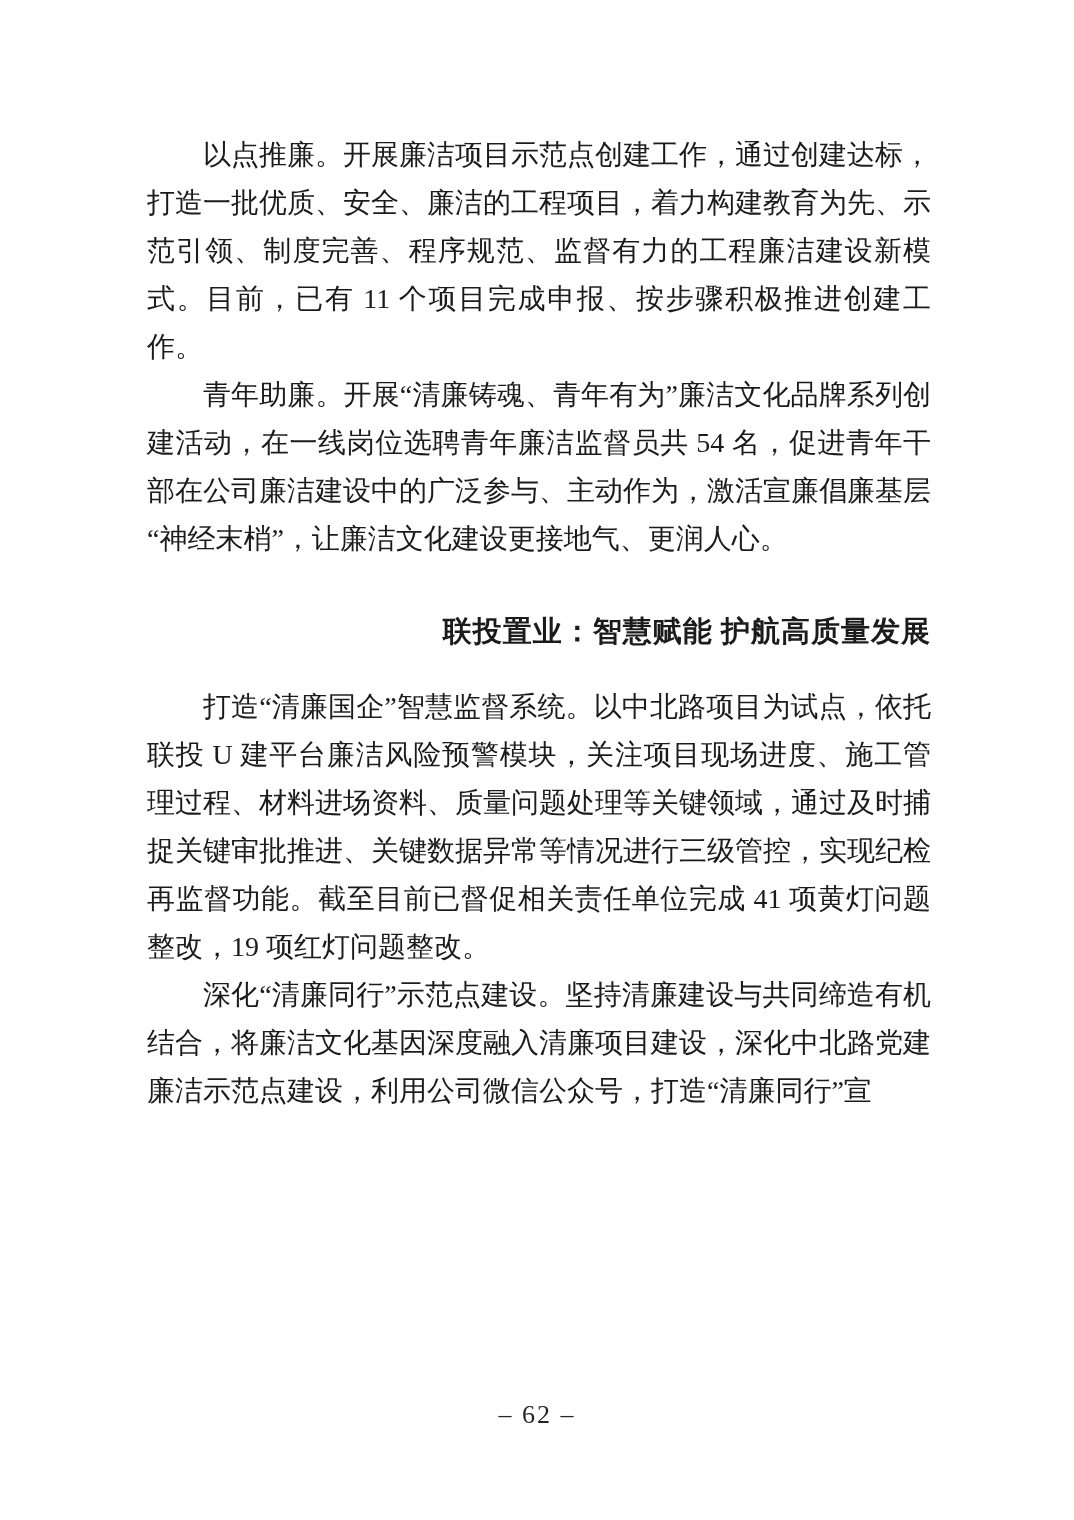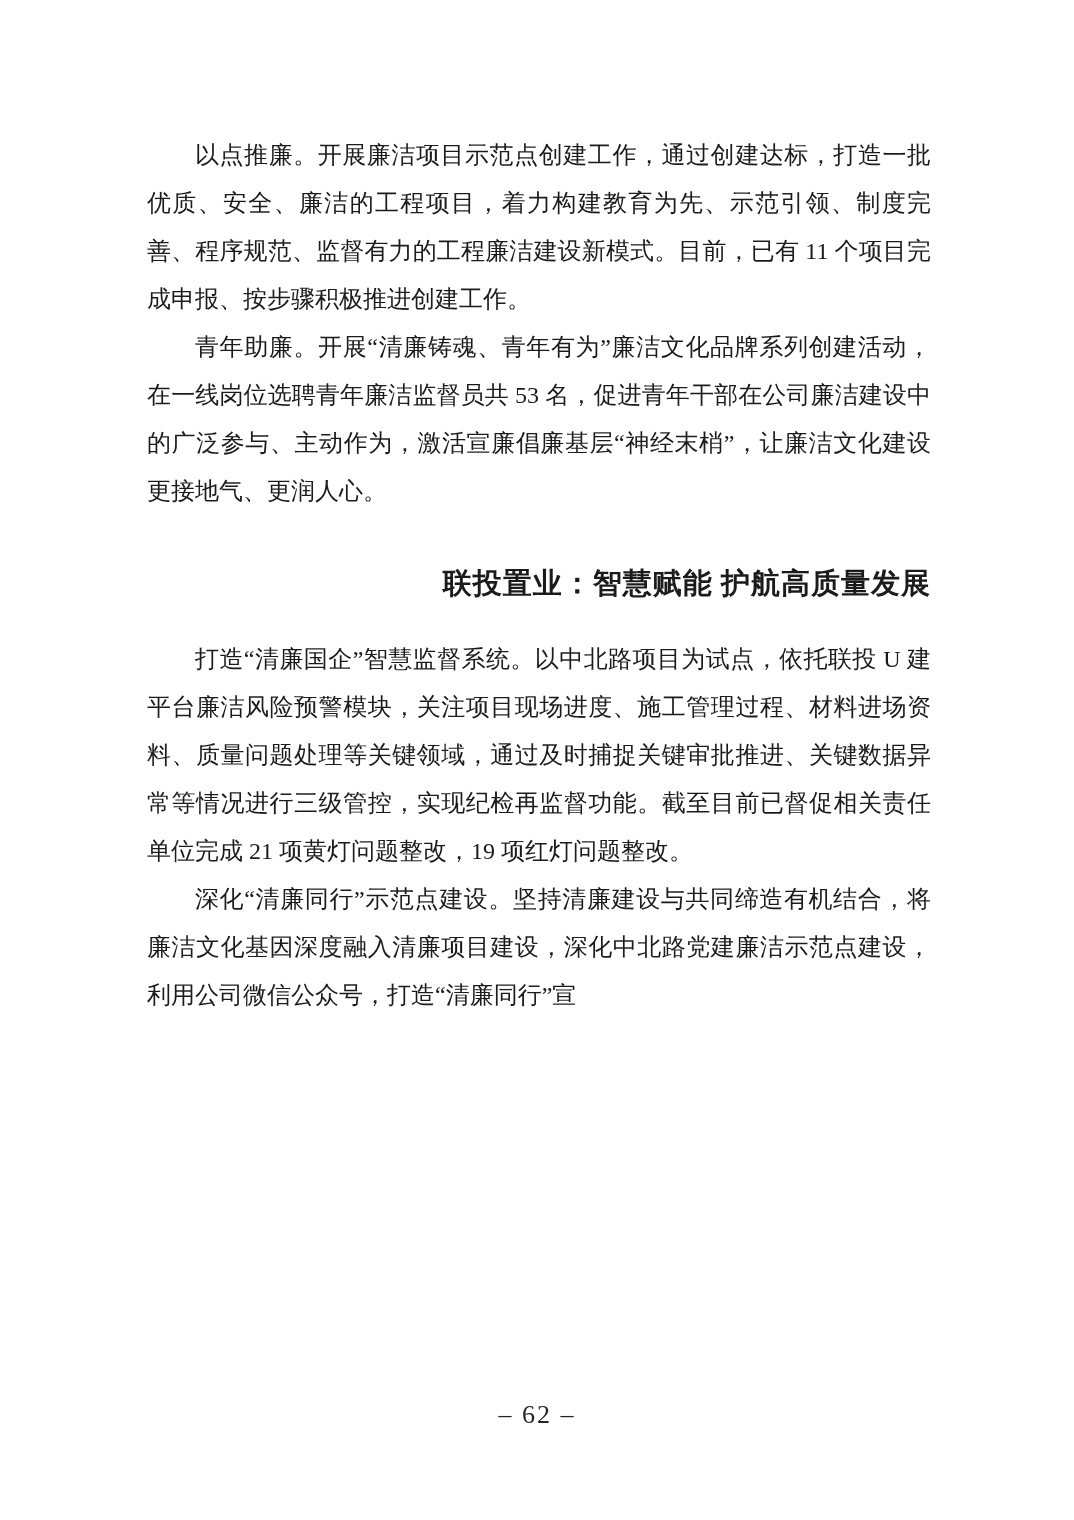--- a/index.html
+++ b/index.html
@@ -18,21 +18,21 @@
     overflow: hidden;
   }
   .text-block {
     position: absolute;
     left: 147px;
     top: 131px;
     width: 784px;
   }
   .para {
     margin: 0;
-    font-size: 24px;
+    font-size: 28px;
     line-height: 48px;
     text-align: justify;
     text-indent: 2em;
     word-break: break-all;
   }
   .heading {
     margin: 44px 0 28px 0;
     font-size: 29px;
     line-height: 48px;
     font-weight: bold;
@@ -53,21 +53,21 @@
     letter-spacing: 2px;
     margin-top: 16px;
   }
 </style>
 </head>
 <body>
 
 <div class="page">
   <main class="text-block">
     <p class="para">以点推廉。开展廉洁项目示范点创建工作，通过创建达标，打造一批优质、安全、廉洁的工程项目，着力构建教育为先、示范引领、制度完善、程序规范、监督有力的工程廉洁建设新模式。目前，已有 11 个项目完成申报、按步骤积极推进创建工作。</p>
-    <p class="para">青年助廉。开展“清廉铸魂、青年有为”廉洁文化品牌系列创建活动，在一线岗位选聘青年廉洁监督员共 53 名，促进青年干部在公司廉洁建设中的广泛参与、主动作为，激活宣廉倡廉基层“神经末梢”，让廉洁文化建设更接地气、更润人心。</p>
+    <p class="para">青年助廉。开展“清廉铸魂、青年有为”廉洁文化品牌系列创建活动，在一线岗位选聘青年廉洁监督员共 54 名，促进青年干部在公司廉洁建设中的广泛参与、主动作为，激活宣廉倡廉基层“神经末梢”，让廉洁文化建设更接地气、更润人心。</p>
     <h2 class="heading">联投置业：智慧赋能 护航高质量发展</h2>
-    <p class="para">打造“清廉国企”智慧监督系统。以中北路项目为试点，依托联投 U 建平台廉洁风险预警模块，关注项目现场进度、施工管理过程、材料进场资料、质量问题处理等关键领域，通过及时捕捉关键审批推进、关键数据异常等情况进行三级管控，实现纪检再监督功能。截至目前已督促相关责任单位完成 21 项黄灯问题整改，19 项红灯问题整改。</p>
+    <p class="para">打造“清廉国企”智慧监督系统。以中北路项目为试点，依托联投 U 建平台廉洁风险预警模块，关注项目现场进度、施工管理过程、材料进场资料、质量问题处理等关键领域，通过及时捕捉关键审批推进、关键数据异常等情况进行三级管控，实现纪检再监督功能。截至目前已督促相关责任单位完成 41 项黄灯问题整改，19 项红灯问题整改。</p>
     <p class="para">深化“清廉同行”示范点建设。坚持清廉建设与共同缔造有机结合，将廉洁文化基因深度融入清廉项目建设，深化中北路党建廉洁示范点建设，利用公司微信公众号，打造“清廉同行”宣</p>
   </main>
   <footer class="page-footer">
     <span class="page-number">– 62 –</span>
   </footer>
 </div>
 
 </body></html>

